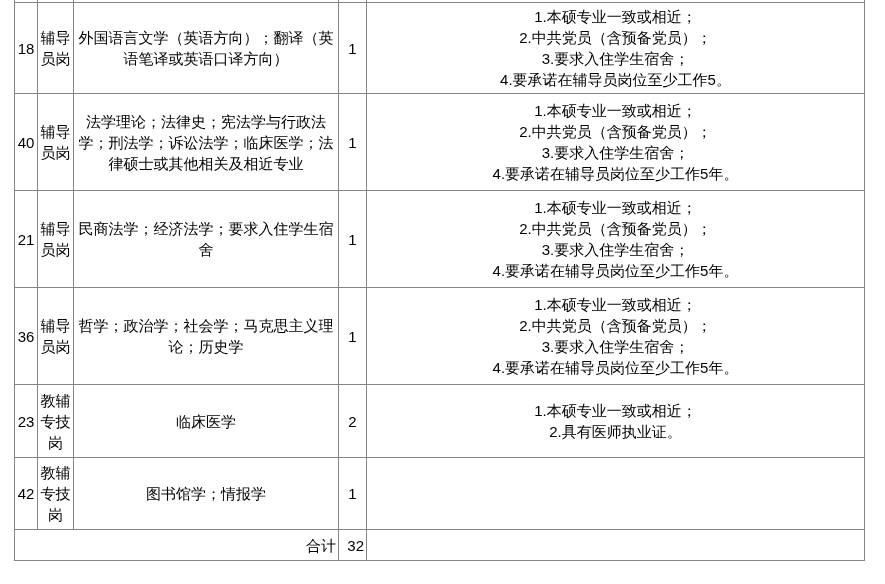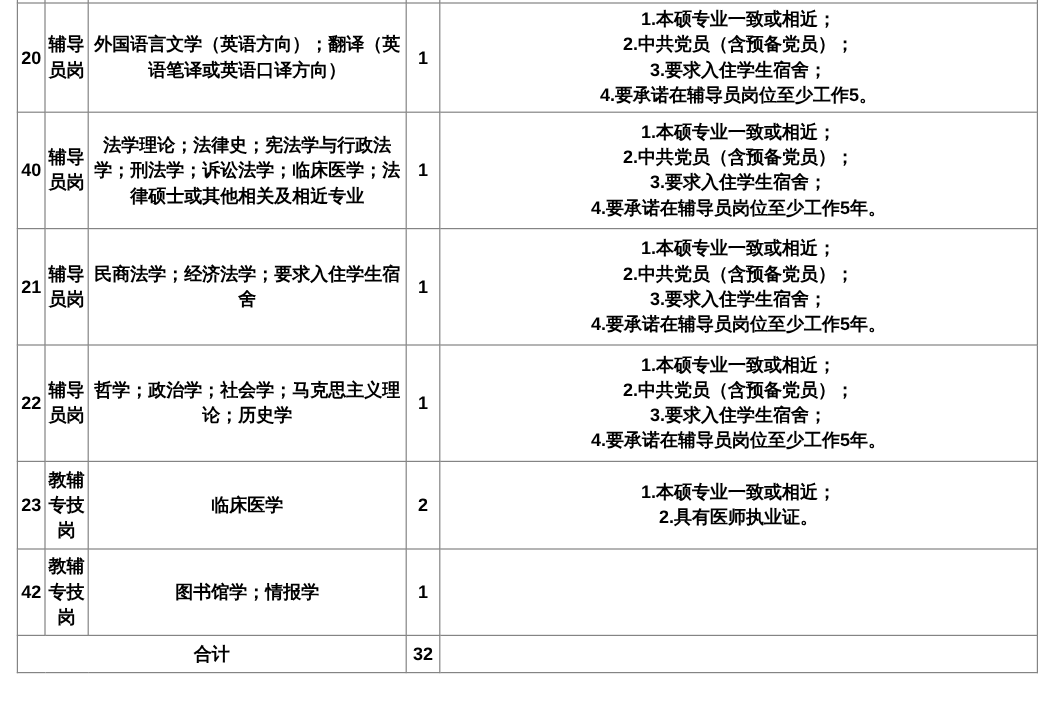--- a/index.html
+++ b/index.html
@@ -28,36 +28,35 @@
   table.doc-table td {
     border: 1px solid #848484;
     color: #000000;
     font-size: 15px;
     line-height: 21px;
     text-align: center;
     vertical-align: middle;
     padding: 1px 2px;
     overflow: hidden;
     word-break: break-all;
-    font-weight: bold;
   }
   col.c-no    { width: 23px; }
   col.c-post  { width: 36px; }
   col.c-major { width: 265px; }
   col.c-count { width: 28px; }
   col.c-req   { width: 498px; }
 
   tr.r-sliver td { height: 15px; padding: 0; }
   tr.r19 td { height: 88px; }
   tr.r20 td { height: 94px; }
   tr.r21 td { height: 94px; }
   tr.r22 td { height: 94px; }
   tr.r23 td { height: 70px; }
   tr.r24 td { height: 69px; }
-  tr.r-total td { height: 28px; }
+  tr.r-total td { height: 28px; text-align: right; }
 
   .req-line { text-align: center; }
 </style>
 </head>
 <body>
 
 <div class="page">
   <table class="doc-table">
     <colgroup>
       <col class="c-no">
@@ -70,21 +69,21 @@
     <tbody>
         <tr class="r-sliver">
       <td></td>
       <td></td>
       <td></td>
       <td></td>
       <td></td>
     </tr>
 
     <tr class="r19">
-      <td>20</td>
+      <td>18</td>
       <td>辅导员岗</td>
       <td>外国语言文学（英语方向）；翻译（英语笔译或英语口译方向）</td>
       <td>1</td>
       <td>
         <div class="req-line">1.本硕专业一致或相近；</div>
         <div class="req-line">2.中共党员（含预备党员）；</div>
         <div class="req-line">3.要求入住学生宿舍；</div>
         <div class="req-line">4.要承诺在辅导员岗位至少工作5。</div>
       </td>
     </tr>
@@ -109,21 +108,21 @@
       <td>1</td>
       <td>
         <div class="req-line">1.本硕专业一致或相近；</div>
         <div class="req-line">2.中共党员（含预备党员）；</div>
         <div class="req-line">3.要求入住学生宿舍；</div>
         <div class="req-line">4.要承诺在辅导员岗位至少工作5年。</div>
       </td>
     </tr>
 
     <tr class="r22">
-      <td>22</td>
+      <td>36</td>
       <td>辅导员岗</td>
       <td>哲学；政治学；社会学；马克思主义理论；历史学</td>
       <td>1</td>
       <td>
         <div class="req-line">1.本硕专业一致或相近；</div>
         <div class="req-line">2.中共党员（含预备党员）；</div>
         <div class="req-line">3.要求入住学生宿舍；</div>
         <div class="req-line">4.要承诺在辅导员岗位至少工作5年。</div>
       </td>
     </tr>

